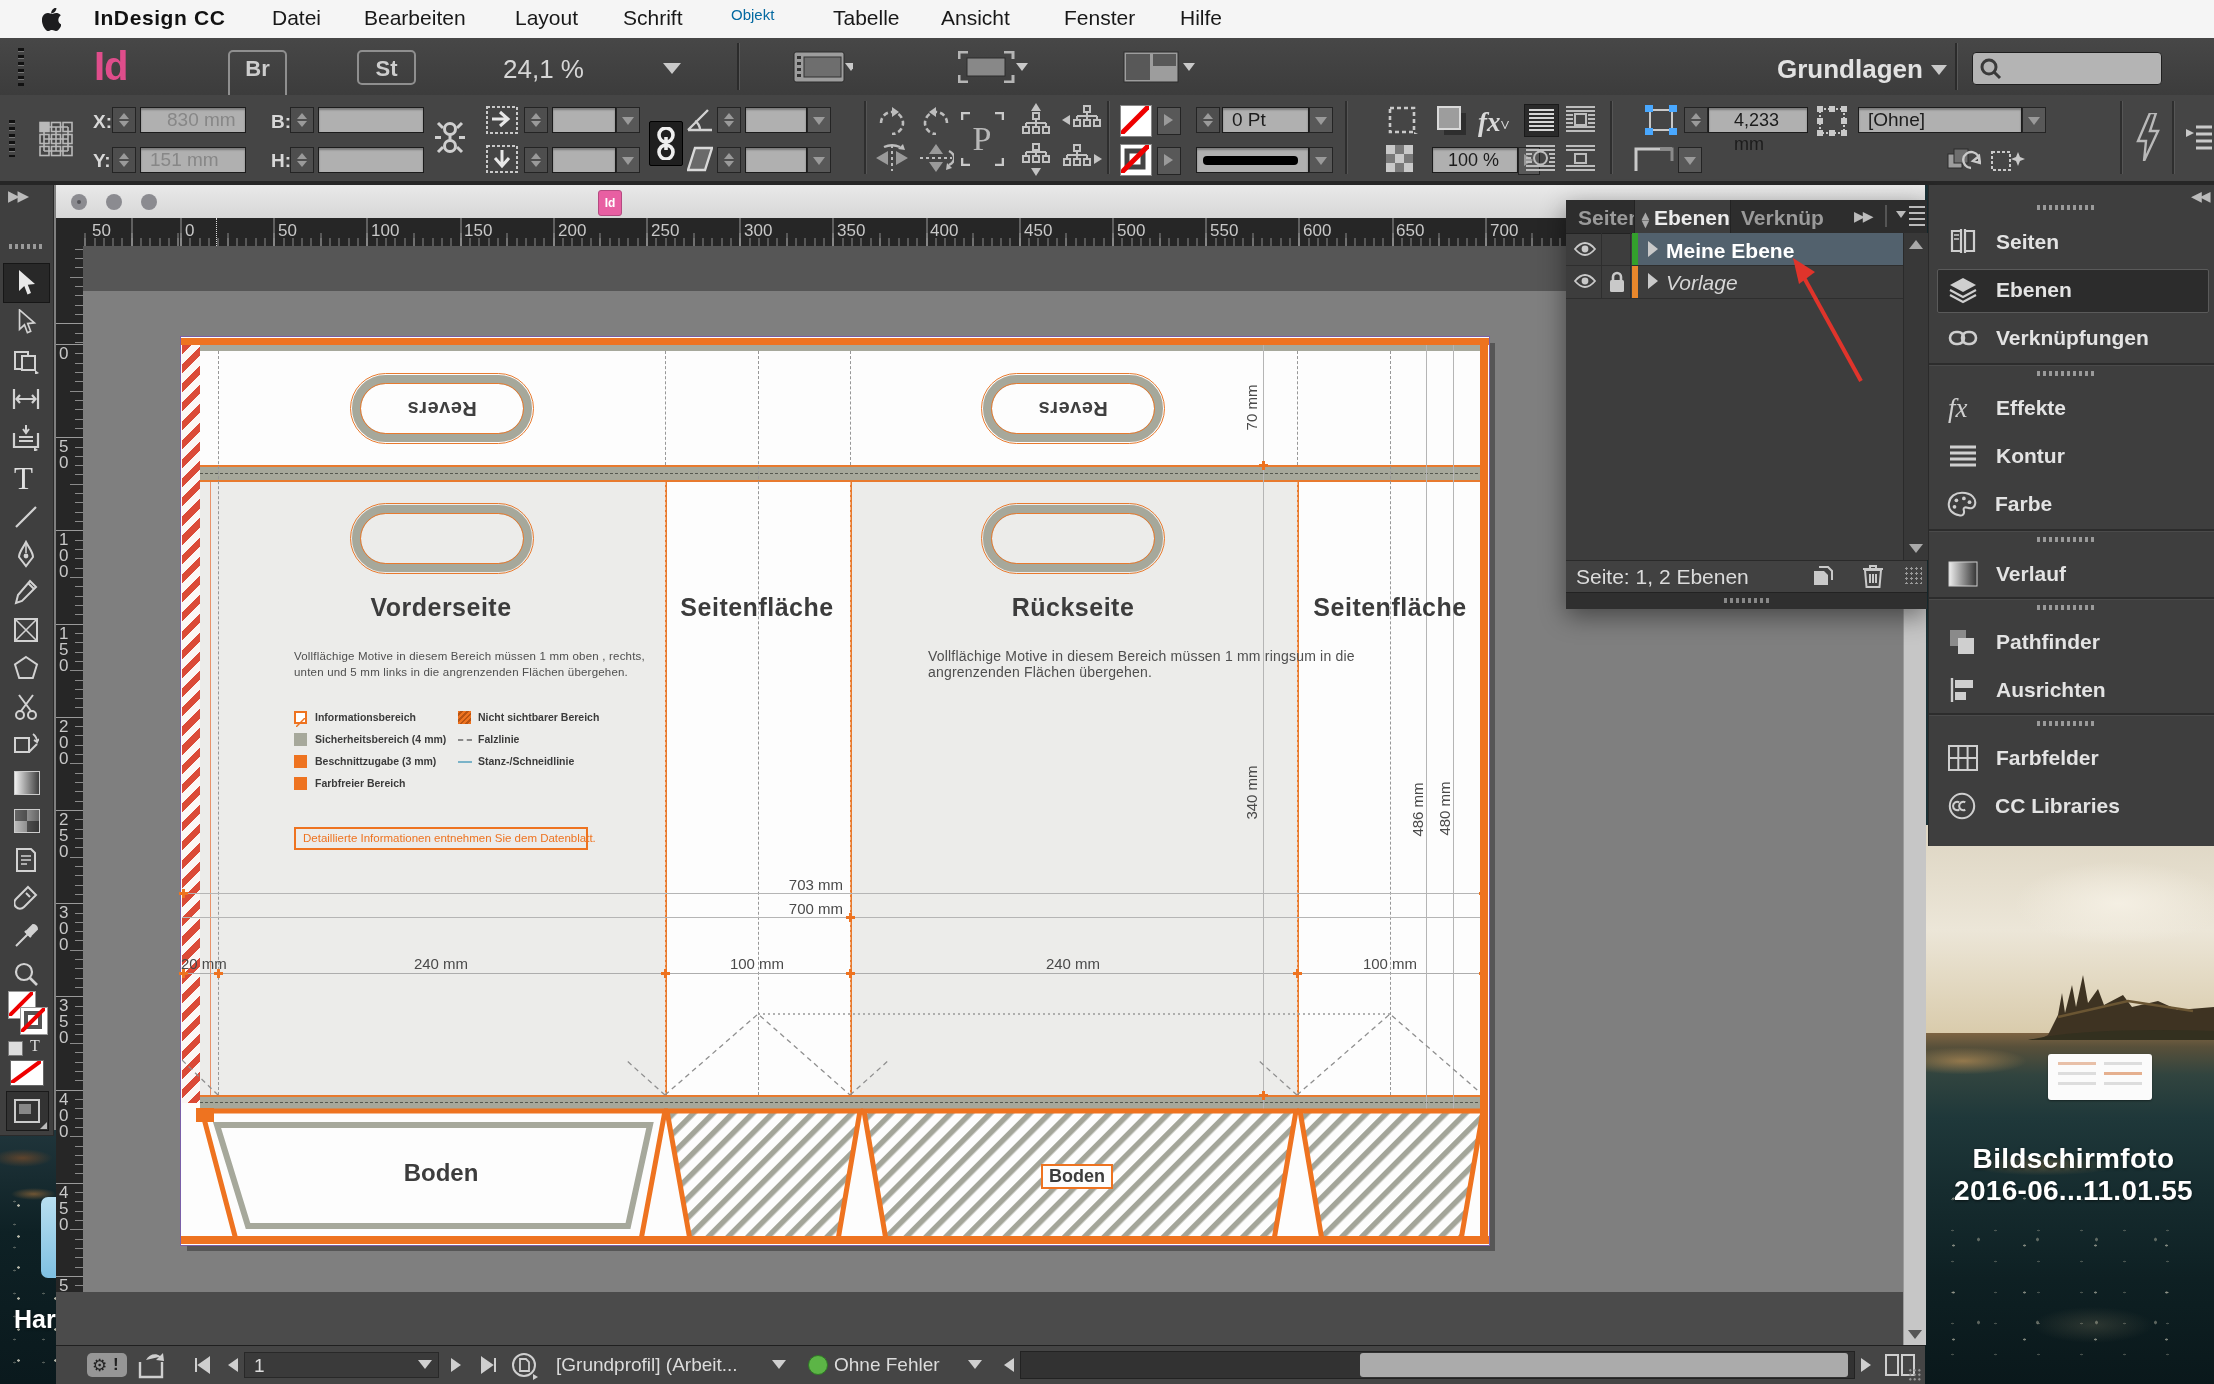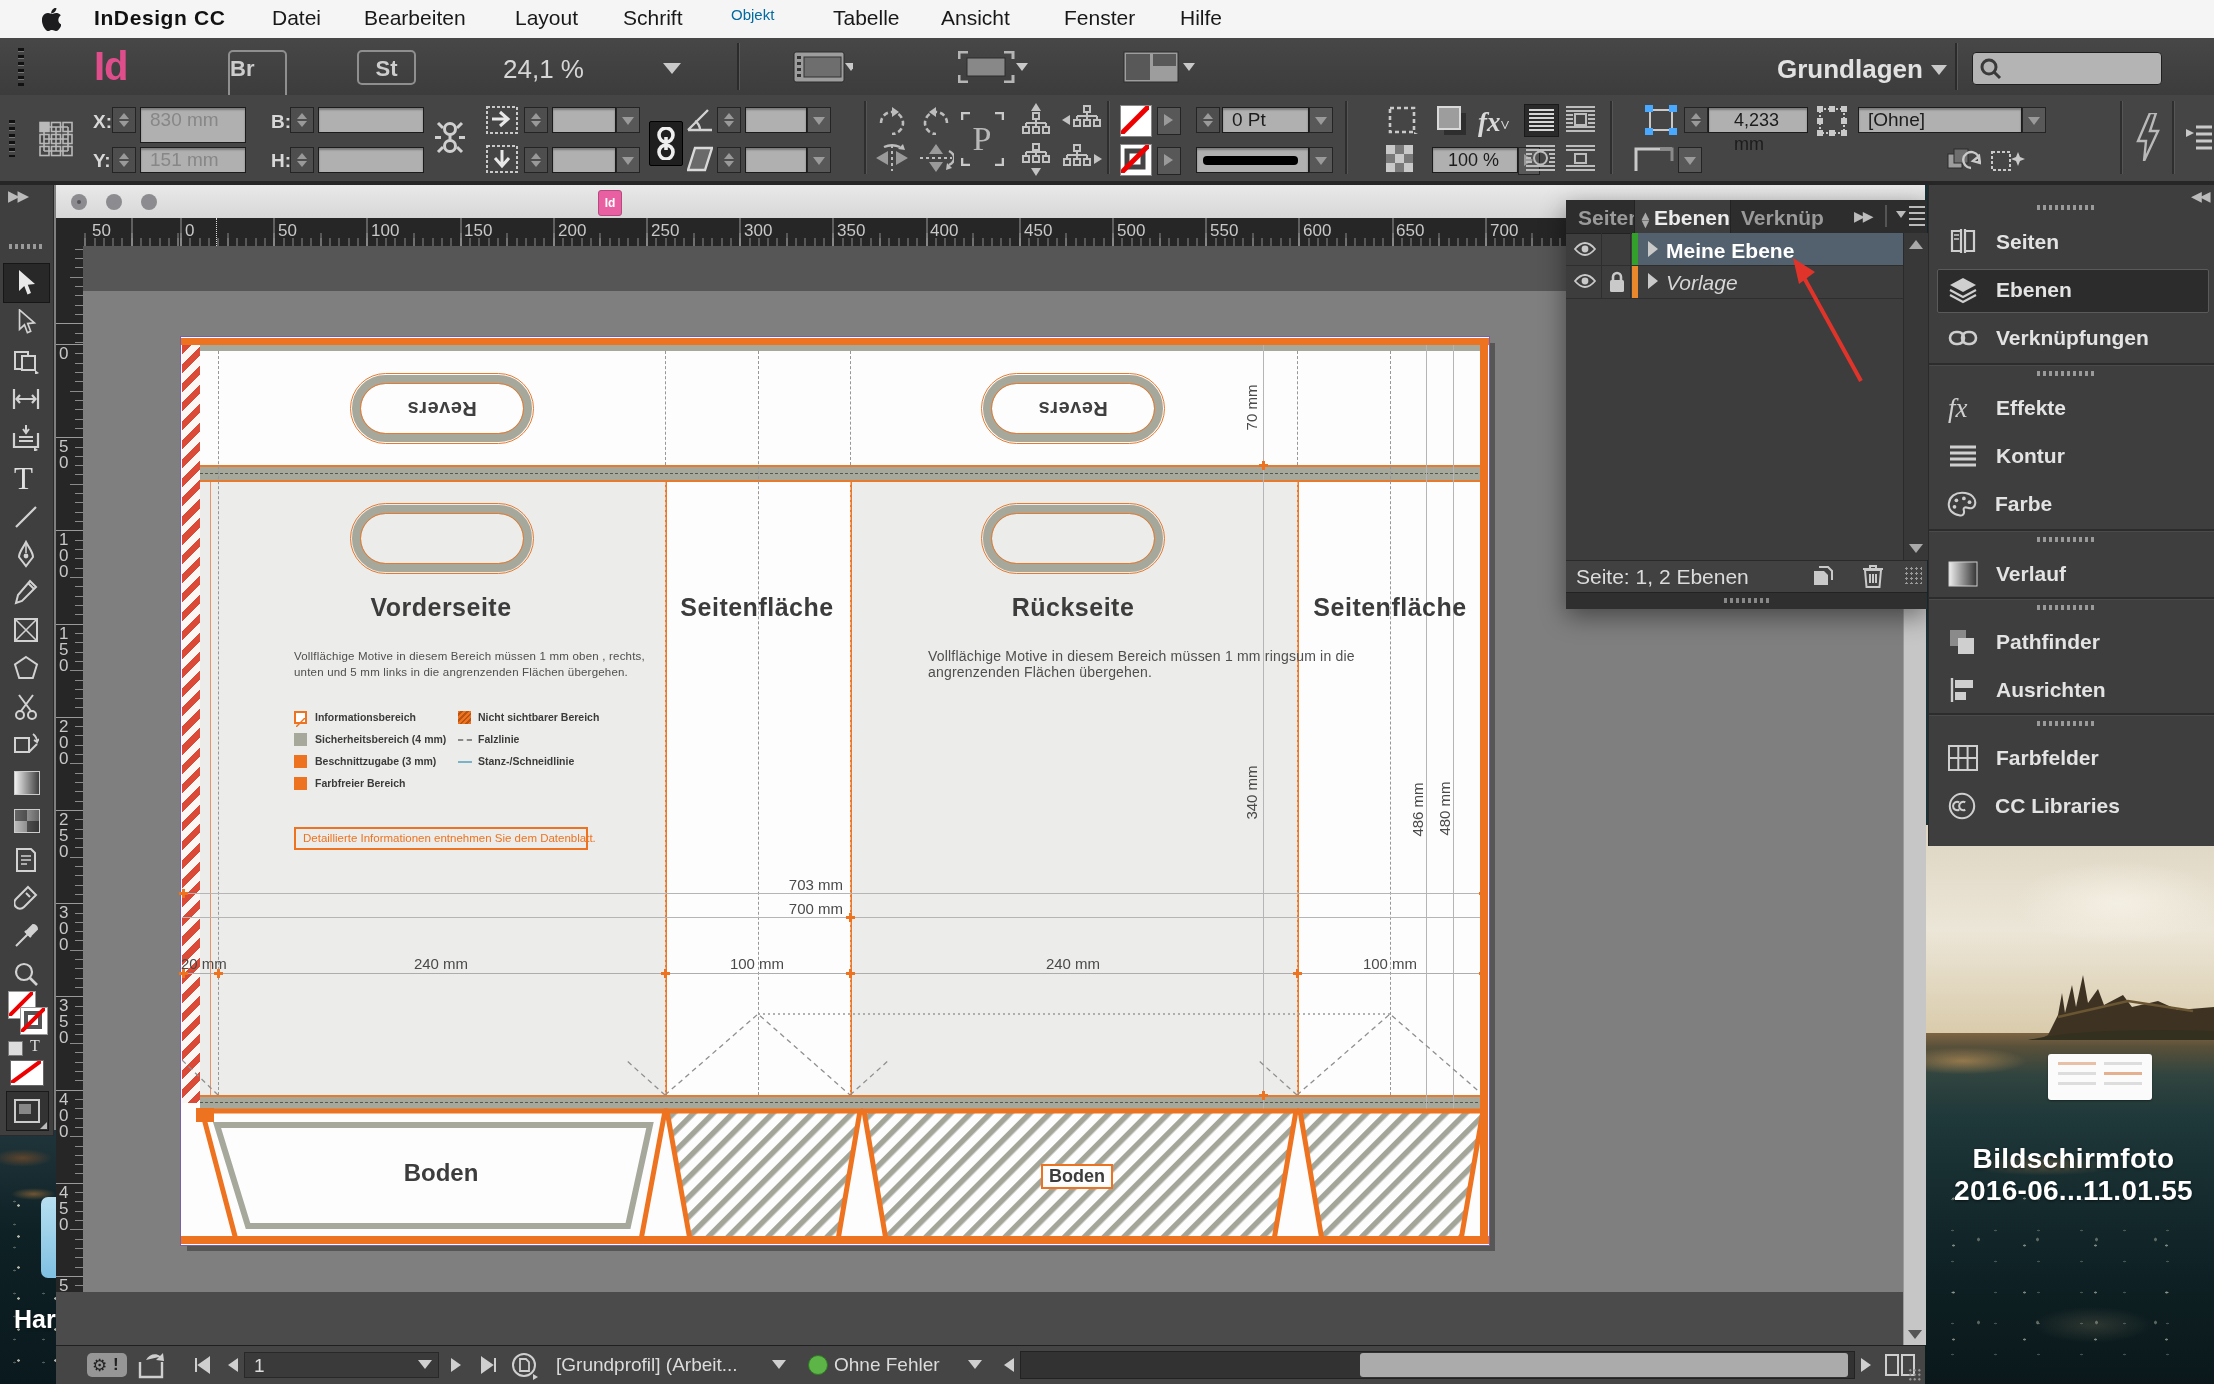--- a/index.html
+++ b/index.html
@@ -82,21 +82,21 @@
  <div class="a" style="left:731px;top:6px;font-size:15px;color:#0369a1">Objekt</div>
  <div class="a" style="left:833px;top:6px;font-size:21px;color:#181818">Tabelle</div>
  <div class="a" style="left:941px;top:6px;font-size:21px;color:#181818">Ansicht</div>
  <div class="a" style="left:1064px;top:6px;font-size:21px;color:#181818">Fenster</div>
  <div class="a" style="left:1180px;top:6px;font-size:21px;color:#181818">Hilfe</div>
 </div>
 
 <div class="a" style="left:0;top:38px;width:2214px;height:57px;background:linear-gradient(#474747,#3c3c3c);border-bottom:2px solid #252525">
  <div class="vgrip" style="left:18px;top:10px;height:38px"></div>
  <div class="a" style="left:94px;top:6px;font-size:40px;font-weight:bold;color:#df4d8b;letter-spacing:-1px">Id</div>
- <div class="a" style="left:228px;top:12px;width:59px;height:53px;border:2px solid #8f8f8f;border-radius:5px;color:#cdcdcd;font-size:22px;font-weight:bold;line-height:34px;box-sizing:border-box">Br</div>
+ <div class="a" style="left:228px;top:12px;width:59px;height:53px;border:2px solid #8f8f8f;border-radius:5px;color:#cdcdcd;font-size:22px;font-weight:bold;text-align:center;line-height:34px;box-sizing:border-box">Br</div>
  <div class="a" style="left:357px;top:12px;width:59px;height:35px;border:2px solid #8f8f8f;border-radius:5px;color:#cdcdcd;font-size:22px;font-weight:bold;text-align:center;line-height:34px;box-sizing:border-box">St</div>
  <div class="a" style="left:503px;top:16px;font-size:26px;color:#d6d6d6">24,1 %</div>
  <div class="a" style="left:663px;top:25px;border-left:9px solid transparent;border-right:9px solid transparent;border-top:11px solid #c9c9c9"></div>
  <div class="a" style="left:737px;top:5px;width:2px;height:47px;background:#2b2b2b;border-right:1px solid #575757"></div>
  <svg class="a" style="left:793px;top:13px" width="60" height="32" viewBox="0 0 60 32">
       <rect x="1" y="1" width="50" height="30" rx="2" fill="#9d9d9d" stroke="#2c2c2c"></rect>
       <rect x="4" y="5" width="4" height="3" fill="#333"></rect>
       <rect x="4" y="11" width="4" height="3" fill="#333"></rect>
       <rect x="4" y="17" width="4" height="3" fill="#333"></rect>
       <rect x="4" y="23" width="4" height="3" fill="#333"></rect>
@@ -137,21 +137,21 @@
         <rect x="1" y="15.5" width="9" height="9"></rect>
         <rect x="12.5" y="15.5" width="9" height="9"></rect>
         <rect x="24" y="15.5" width="9" height="9"></rect>
         <rect x="1" y="27.5" width="9" height="9"></rect>
         <rect x="12.5" y="27.5" width="9" height="9"></rect>
         <rect x="24" y="27.5" width="9" height="9"></rect>
       </g>
     </svg>
  <div class="cpl" style="left:93px;top:16px">X:</div>
  <div class="spin" style="left:112px;top:12px;height:26px"></div>
- <div class="fld" style="left:140px;top:12px;width:106px;height:36px;color:#878787;font-size:19px;line-height:24px;padding-left:9px">830 mm</div>
+ <div class="fld" style="left:140px;top:12px;width:106px;height:26px;color:#878787;font-size:19px;line-height:24px;padding-left:26px">830 mm</div>
  <div class="cpl" style="left:93px;top:55px">Y:</div>
  <div class="spin" style="left:112px;top:52px;height:26px"></div>
  <div class="fld" style="left:140px;top:52px;width:106px;height:26px;color:#878787;font-size:19px;line-height:24px;padding-left:9px">151 mm</div>
  <div class="cpl" style="left:271px;top:16px">B:</div>
  <div class="spin" style="left:290px;top:12px;height:26px"></div>
  <div class="fld" style="left:318px;top:12px;width:106px;height:26px"></div>
  <div class="cpl" style="left:271px;top:55px">H:</div>
  <div class="spin" style="left:290px;top:52px;height:26px"></div>
  <div class="fld" style="left:318px;top:52px;width:106px;height:26px"></div>
 

